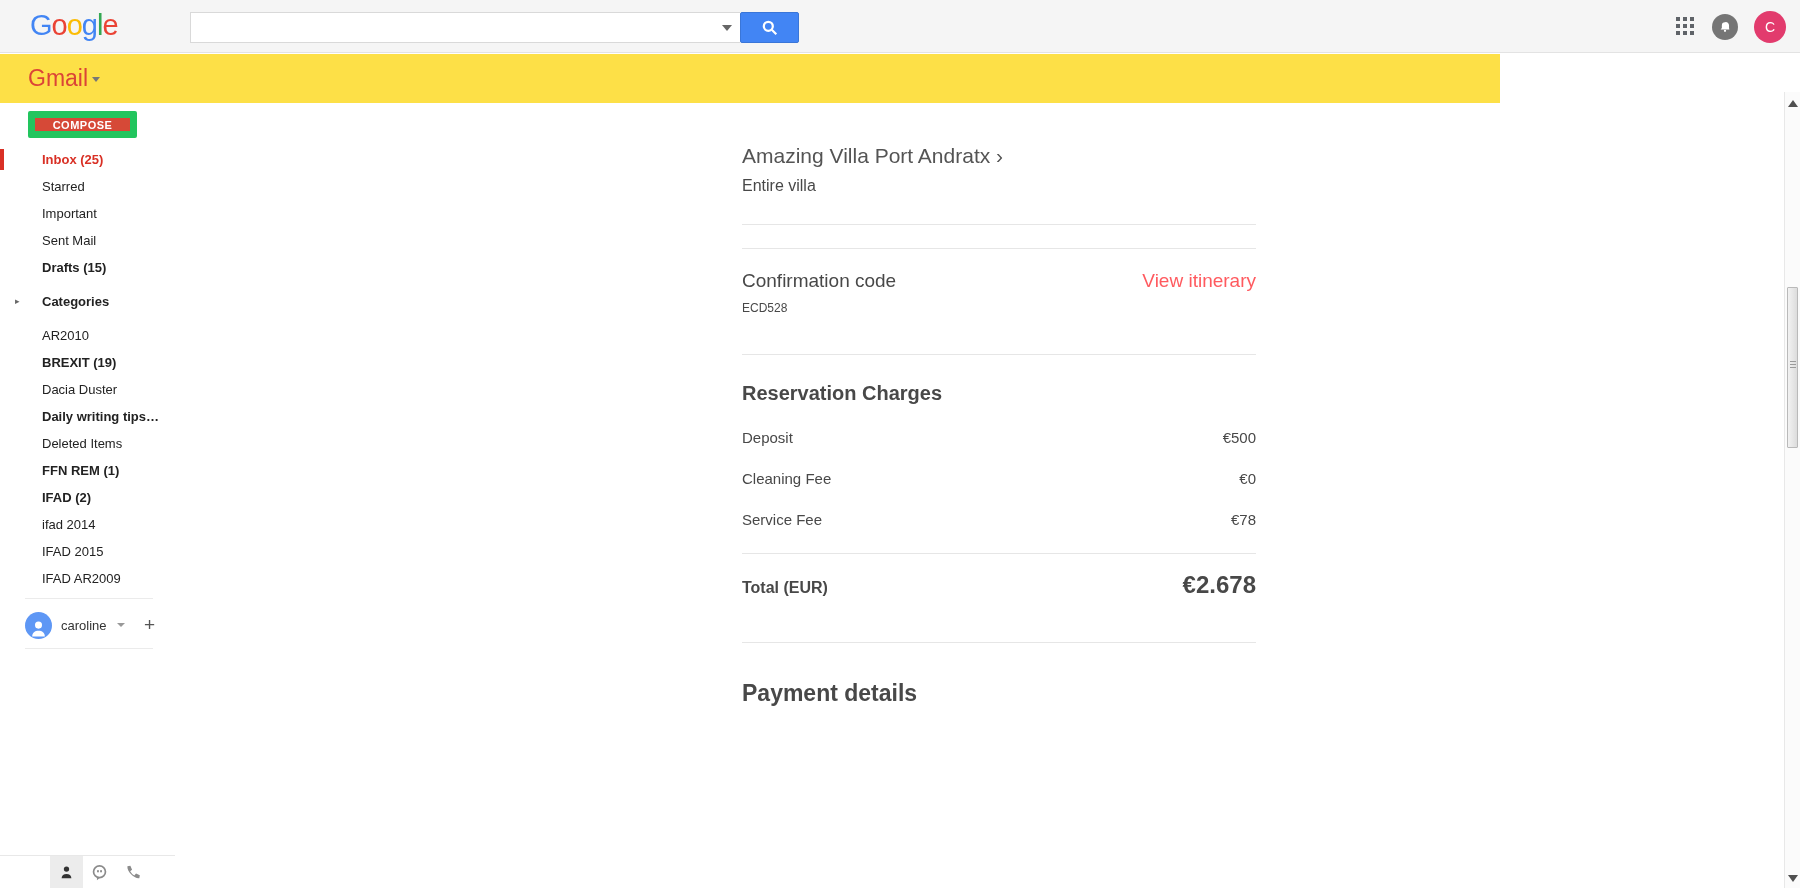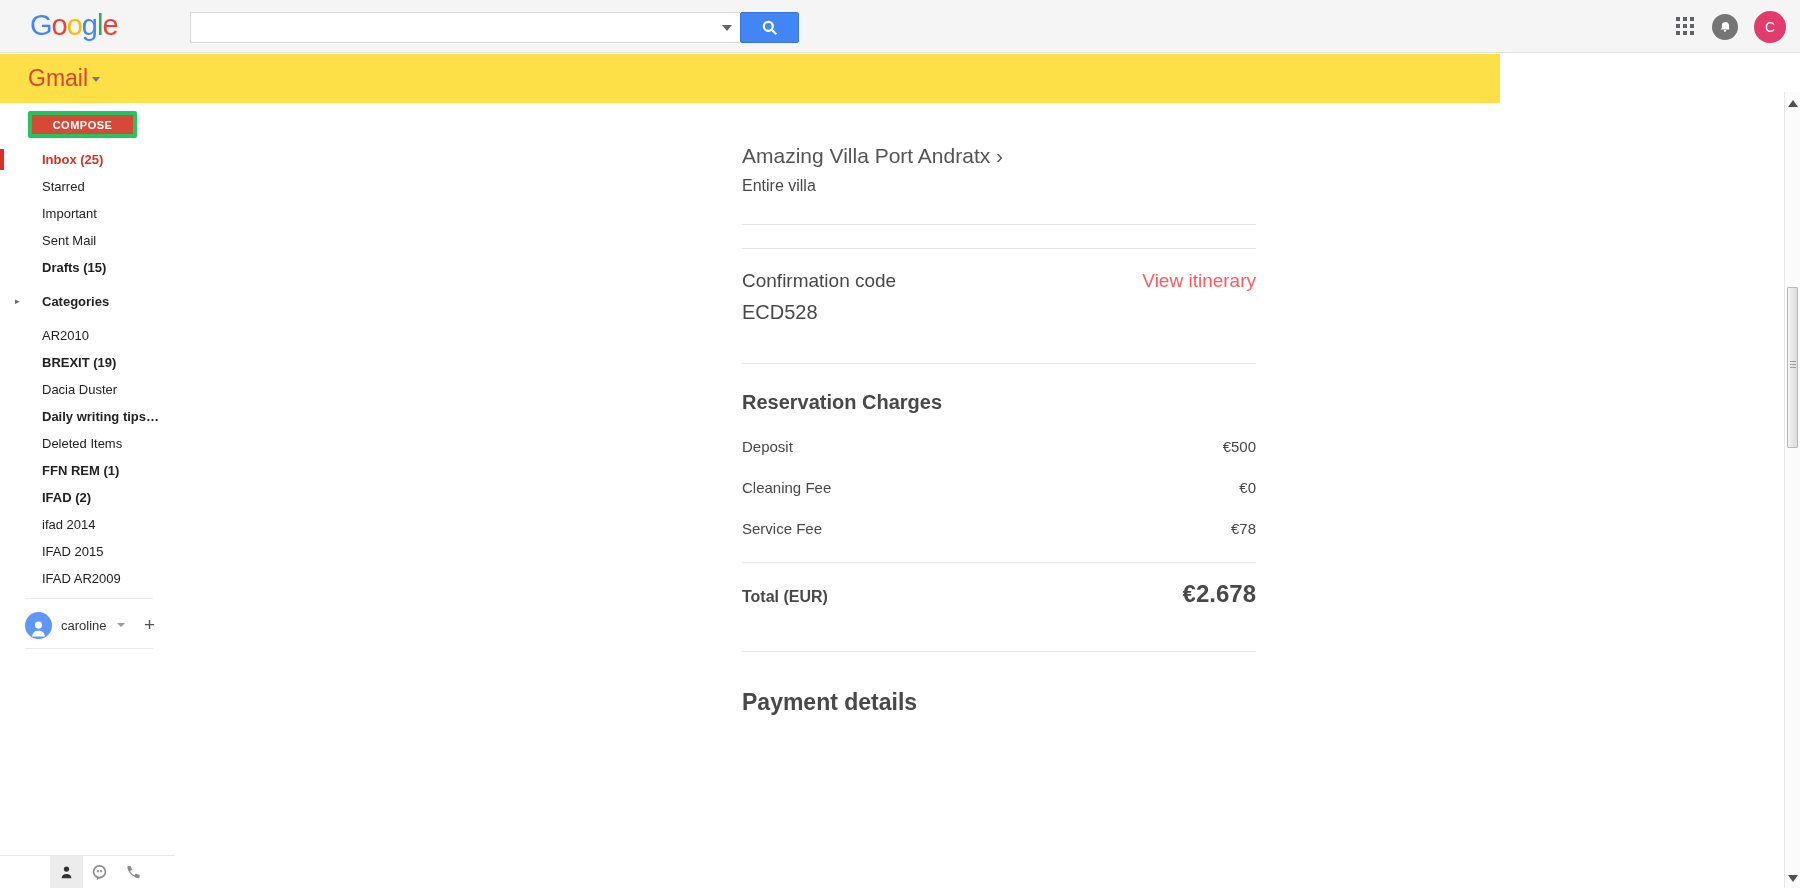--- a/index.html
+++ b/index.html
@@ -35,21 +35,21 @@
   .dd-small { display:inline-block; margin-left:5px; width:0; height:0; border-left:4px solid transparent; border-right:4px solid transparent; border-top:4px solid #777; }
   .pagecount { position:absolute; top:70px; right:231px; font-size:13px; color:#777; }
   .pagecount b { color:#222; font-weight:bold; }
   .navgroup { position:absolute; top:63px; right:111px; display:flex; }
   .navgroup .tbtn { width:34px; padding:0; font-size:17px; color:#555; }
   .gearwrap { position:absolute; top:63px; right:38px; }
   .gear-glyph { font-size:18px; color:#555; }
 
   
   .sidebar { position:absolute; left:0; top:103px; width:175px; height:785px; background:#fff; }
-  .compose { position:absolute; left:28px; top:8px; width:109px; height:27px; background:#d64937; border:4px solid #22c55e; border-radius:2px; color:#fff; font-size:11px; font-weight:bold; letter-spacing:.5px; display:flex; align-items:center; justify-content:center; cursor:pointer; }
+  .compose { position:absolute; left:28px; top:8px; width:109px; height:27px; background:#d64937; border:7px solid #22c55e; border-radius:2px; color:#fff; font-size:11px; font-weight:bold; letter-spacing:.5px; display:flex; align-items:center; justify-content:center; cursor:pointer; }
   .navlist { position:absolute; left:0; top:43px; width:175px; }
   .nav-item { position:relative; height:27px; line-height:27px; padding-left:42px; font-size:13px; color:#222; cursor:pointer; white-space:nowrap; }
   .nav-item.bold { font-weight:bold; }
   .nav-item.active { color:#d93025; font-weight:bold; }
   .nav-item.active::before { content:""; position:absolute; left:0; top:3px; width:4px; height:21px; background:#d93025; }
   .nav-item.gap { margin-top:7px; }
   .nav-item .tri { position:absolute; left:15px; top:0; font-size:9px; color:#666; }
   .side-div { position:absolute; left:25px; width:128px; border-top:1px solid #ebebeb; }
   .chatrow { position:absolute; left:25px; top:505px; width:130px; height:34px; display:flex; align-items:center; cursor:pointer; }
   .chat-avatar { width:27px; height:27px; border-radius:50%; background:#5e97f5; display:flex; align-items:flex-end; justify-content:center; overflow:hidden; }
@@ -77,21 +77,21 @@
   .hr1 { margin-top:29px; }
   .checkrow { margin-top:25px; display:flex; justify-content:space-between; position:relative; }
   .ck-label { font-size:17px; }
   .ck-date { margin-top:5px; font-size:20px; }
   .ck-right { text-align:right; }
   .slash { position:absolute; left:247px; top:-6px; width:2px; height:56px; background:#e3e3e3; transform:rotate(38deg); }
   .hr2 { margin-top:23px; }
   .confrow { margin-top:21px; display:flex; justify-content:space-between; align-items:baseline; }
   .conf-label { font-size:19px; }
   .view-itin { font-size:19px; color:#ff5a5f; cursor:pointer; }
-  .conf-code { margin-top:9px; font-size:20px; }
+  .conf-code { margin-top:9px; font-size:12px; }
   .hr3 { margin-top:39px; }
   .charges-title { margin-top:27px; font-size:20px; font-weight:bold; }
   .feerow { display:flex; justify-content:space-between; font-size:15px; margin-top:24px; }
   .feerow.first { margin-top:31px; }
   .hr4 { margin-top:25px; }
   .totalrow { margin-top:17px; display:flex; justify-content:space-between; align-items:baseline; }
   .total-label { font-size:16px; font-weight:bold; }
   .total-value { font-size:24px; font-weight:bold; }
   .fee-note { margin-top:31px; font-size:16px; }
   .hr5 { margin-top:43px; }

